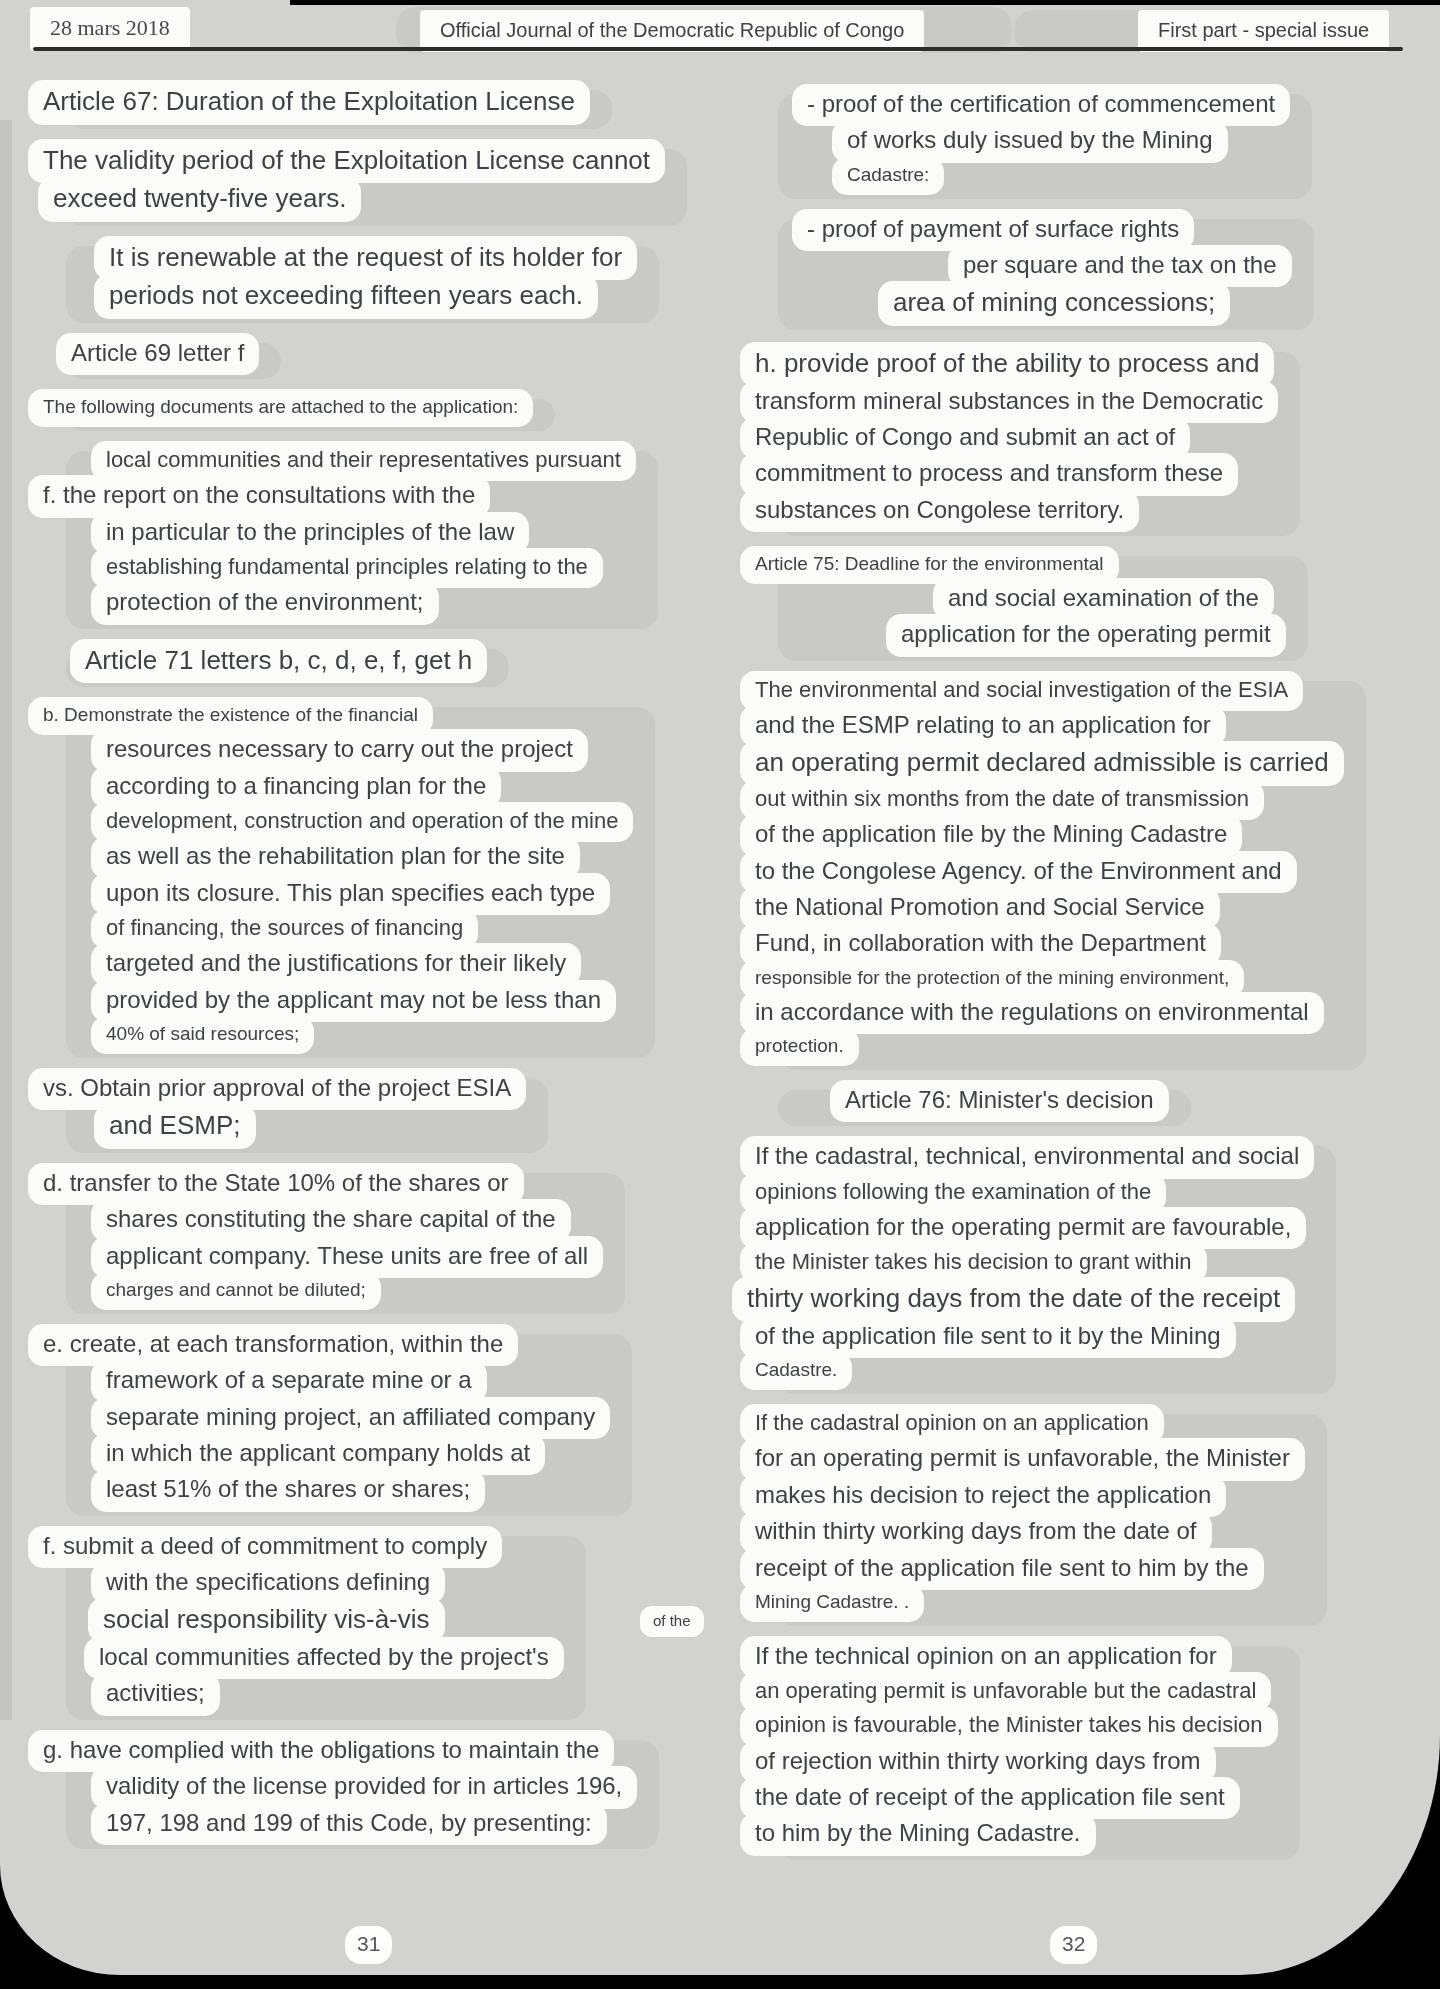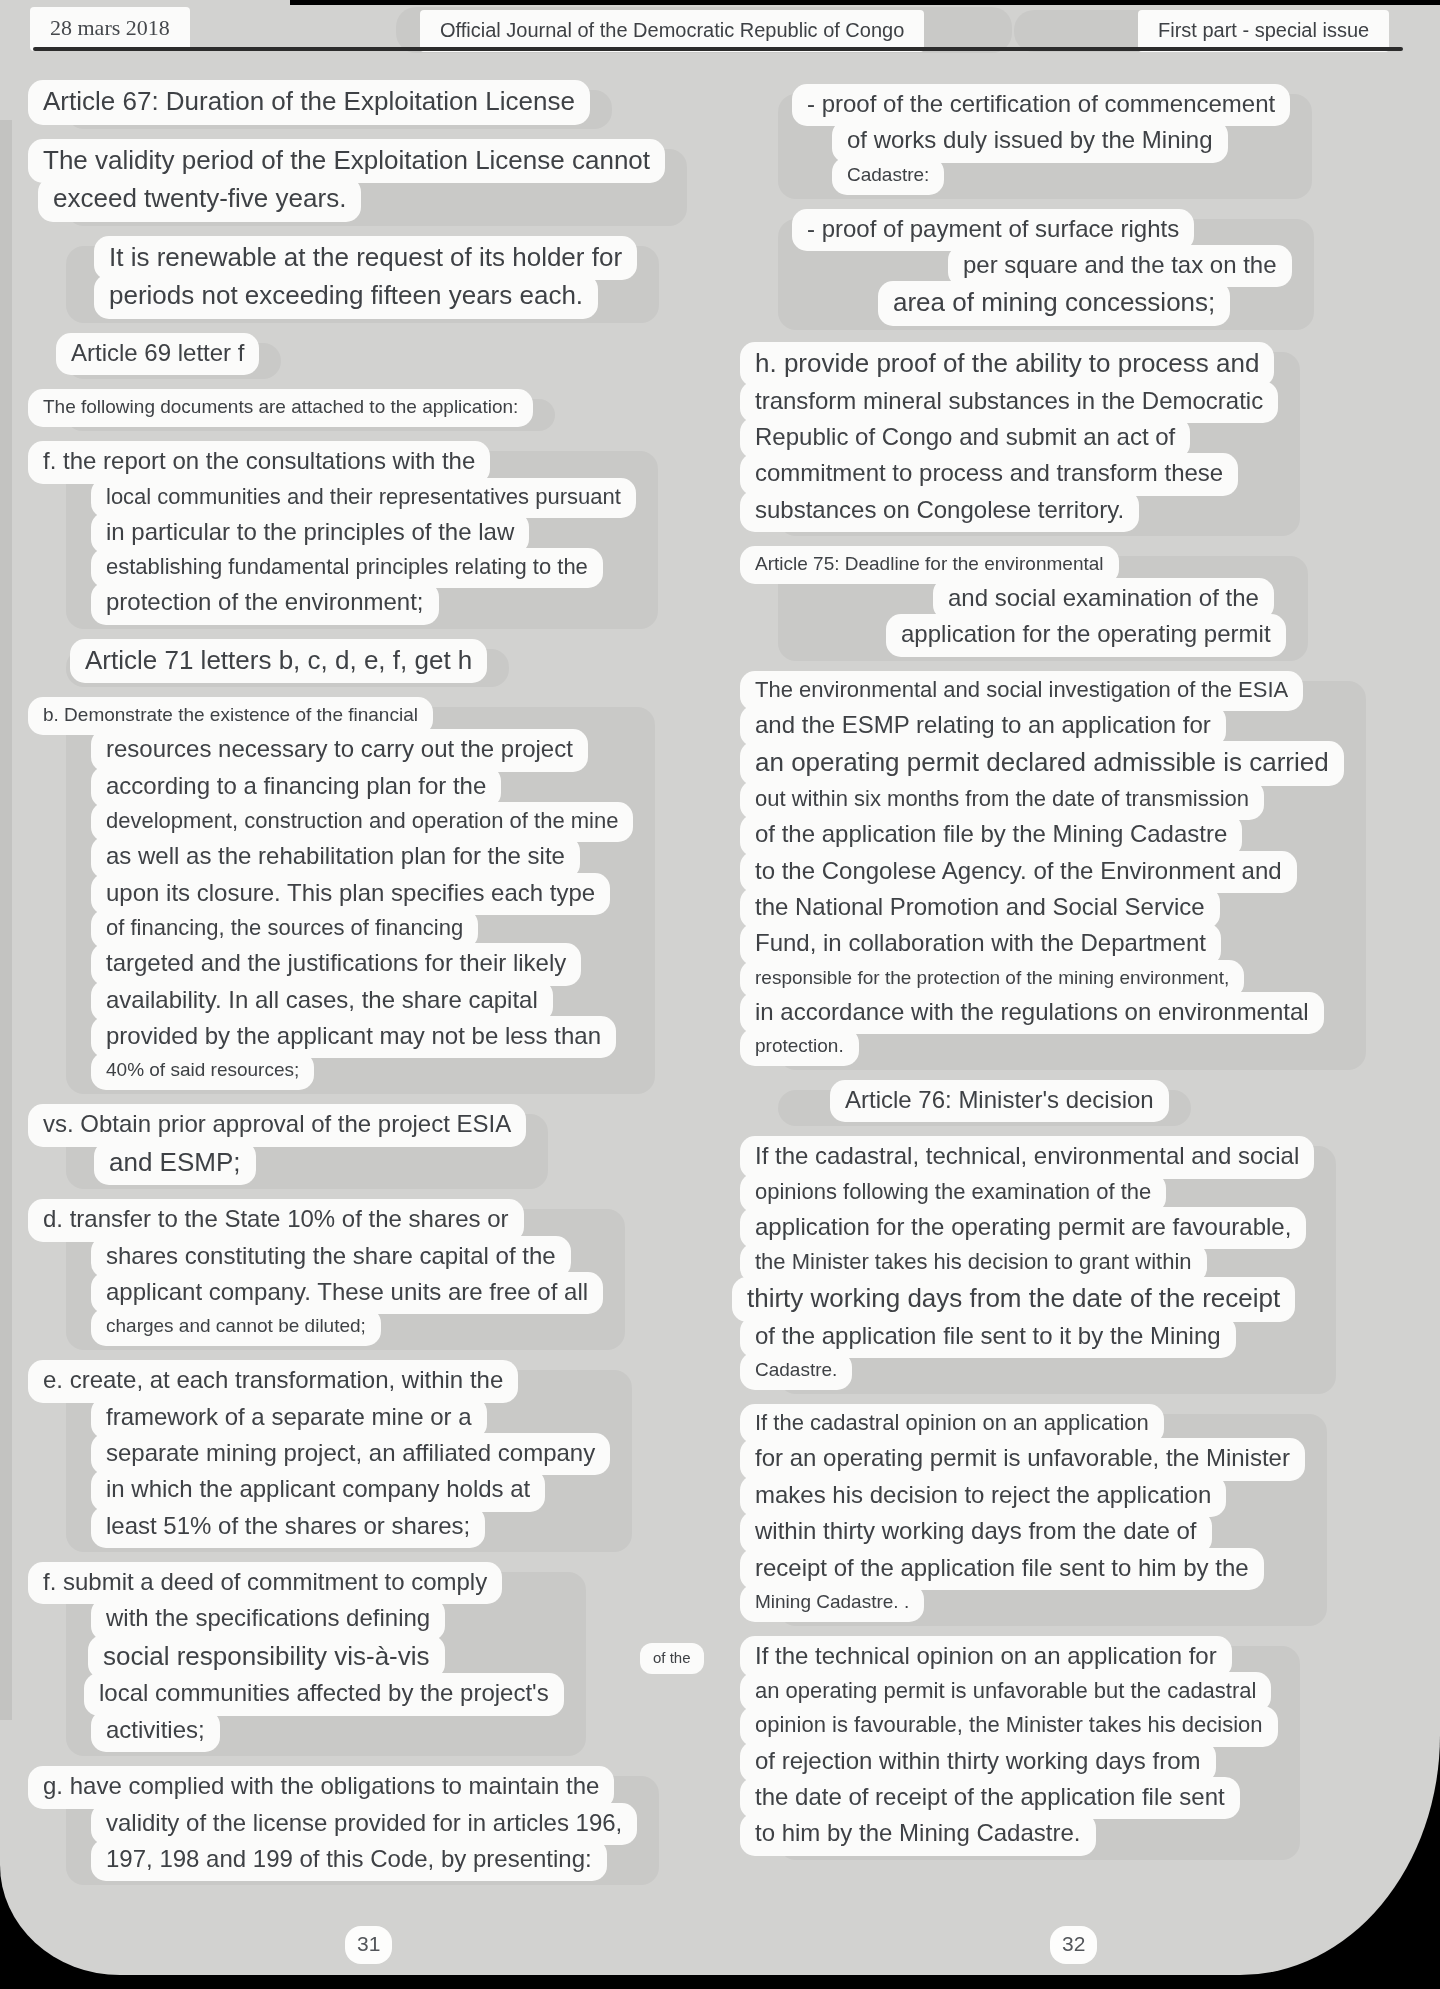--- a/index.html
+++ b/index.html
@@ -110,25 +110,25 @@
           <div class="line" style="margin-left: 28px;">
             <span class="bubble s-lg">Article 69 letter f</span>
           </div>
         </div>
         <div class="para" style="margin-top: 8px;">
           <div class="line">
             <span class="bubble s-sm">The following documents are attached to the application:</span>
           </div>
         </div>
         <div class="para" style="margin-top: 6px;">
+          <div class="line" style="margin-left: 63px;">
+            <span class="bubble s-md">local communities and their representatives pursuant</span>
+          </div>
           <div class="line">
             <span class="bubble s-lg">f. the report on the consultations with the</span>
-          </div>
-          <div class="line" style="margin-left: 63px;">
-            <span class="bubble s-md">local communities and their representatives pursuant</span>
           </div>
           <div class="line" style="margin-left: 63px;">
             <span class="bubble s-lg">in particular to the principles of the law</span>
           </div>
           <div class="line" style="margin-left: 63px;">
             <span class="bubble s-md">establishing fundamental principles relating to the</span>
           </div>
           <div class="line" style="margin-left: 63px;">
             <span class="bubble s-lg">protection of the environment;</span>
           </div>
@@ -155,23 +155,20 @@
             <span class="bubble s-lg">as well as the rehabilitation plan for the site</span>
           </div>
           <div class="line" style="margin-left: 63px;">
             <span class="bubble s-lg">upon its closure. This plan specifies each type</span>
           </div>
           <div class="line" style="margin-left: 63px;">
             <span class="bubble s-md">of financing, the sources of financing</span>
           </div>
           <div class="line" style="margin-left: 63px;">
             <span class="bubble s-lg">targeted and the justifications for their likely</span>
-          </div>
-          <div class="line" style="margin-left: 63px;">
-            <span class="bubble s-lg">availability. In all cases, the share capital</span>
           </div>
           <div class="line" style="margin-left: 63px;">
             <span class="bubble s-lg">provided by the applicant may not be less than</span>
           </div>
           <div class="line" style="margin-left: 63px;">
             <span class="bubble s-sm">40% of said resources;</span>
           </div>
         </div>
         <div class="para" style="margin-top: 10px;">
           <div class="line">

